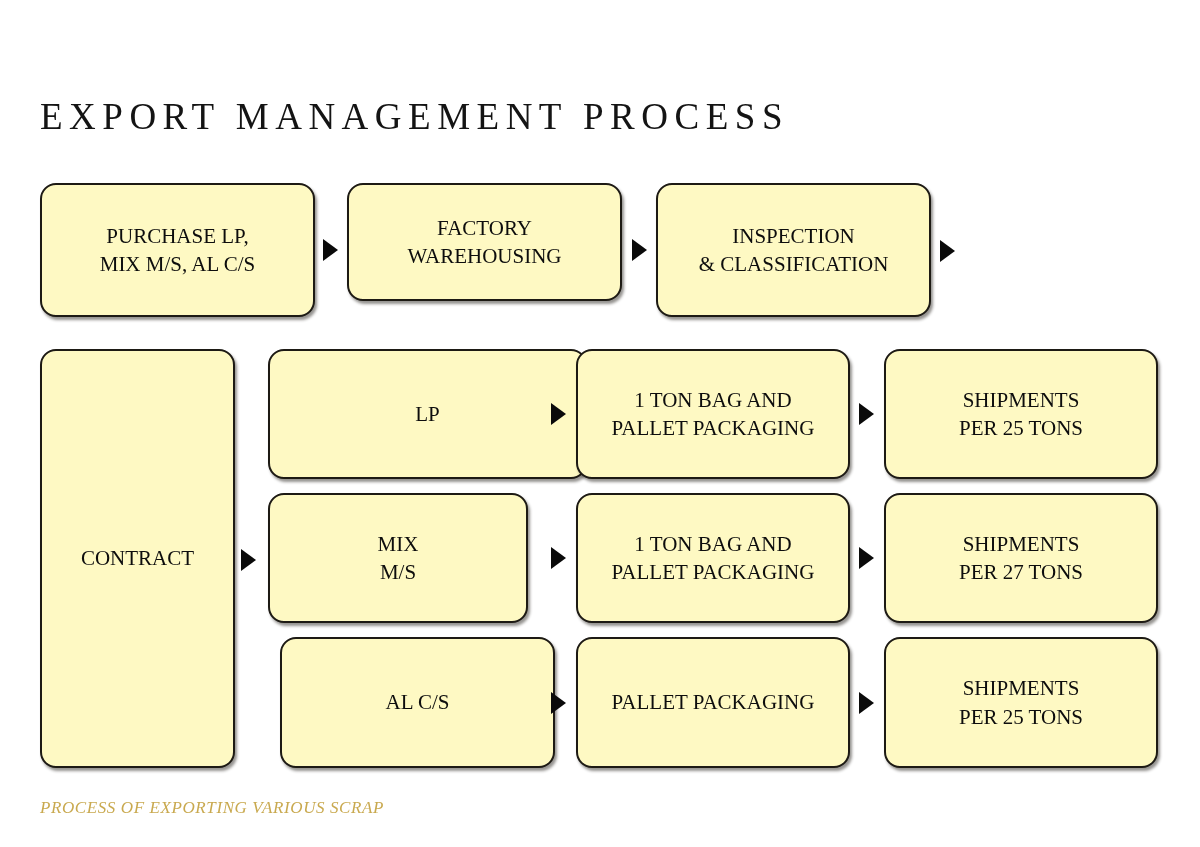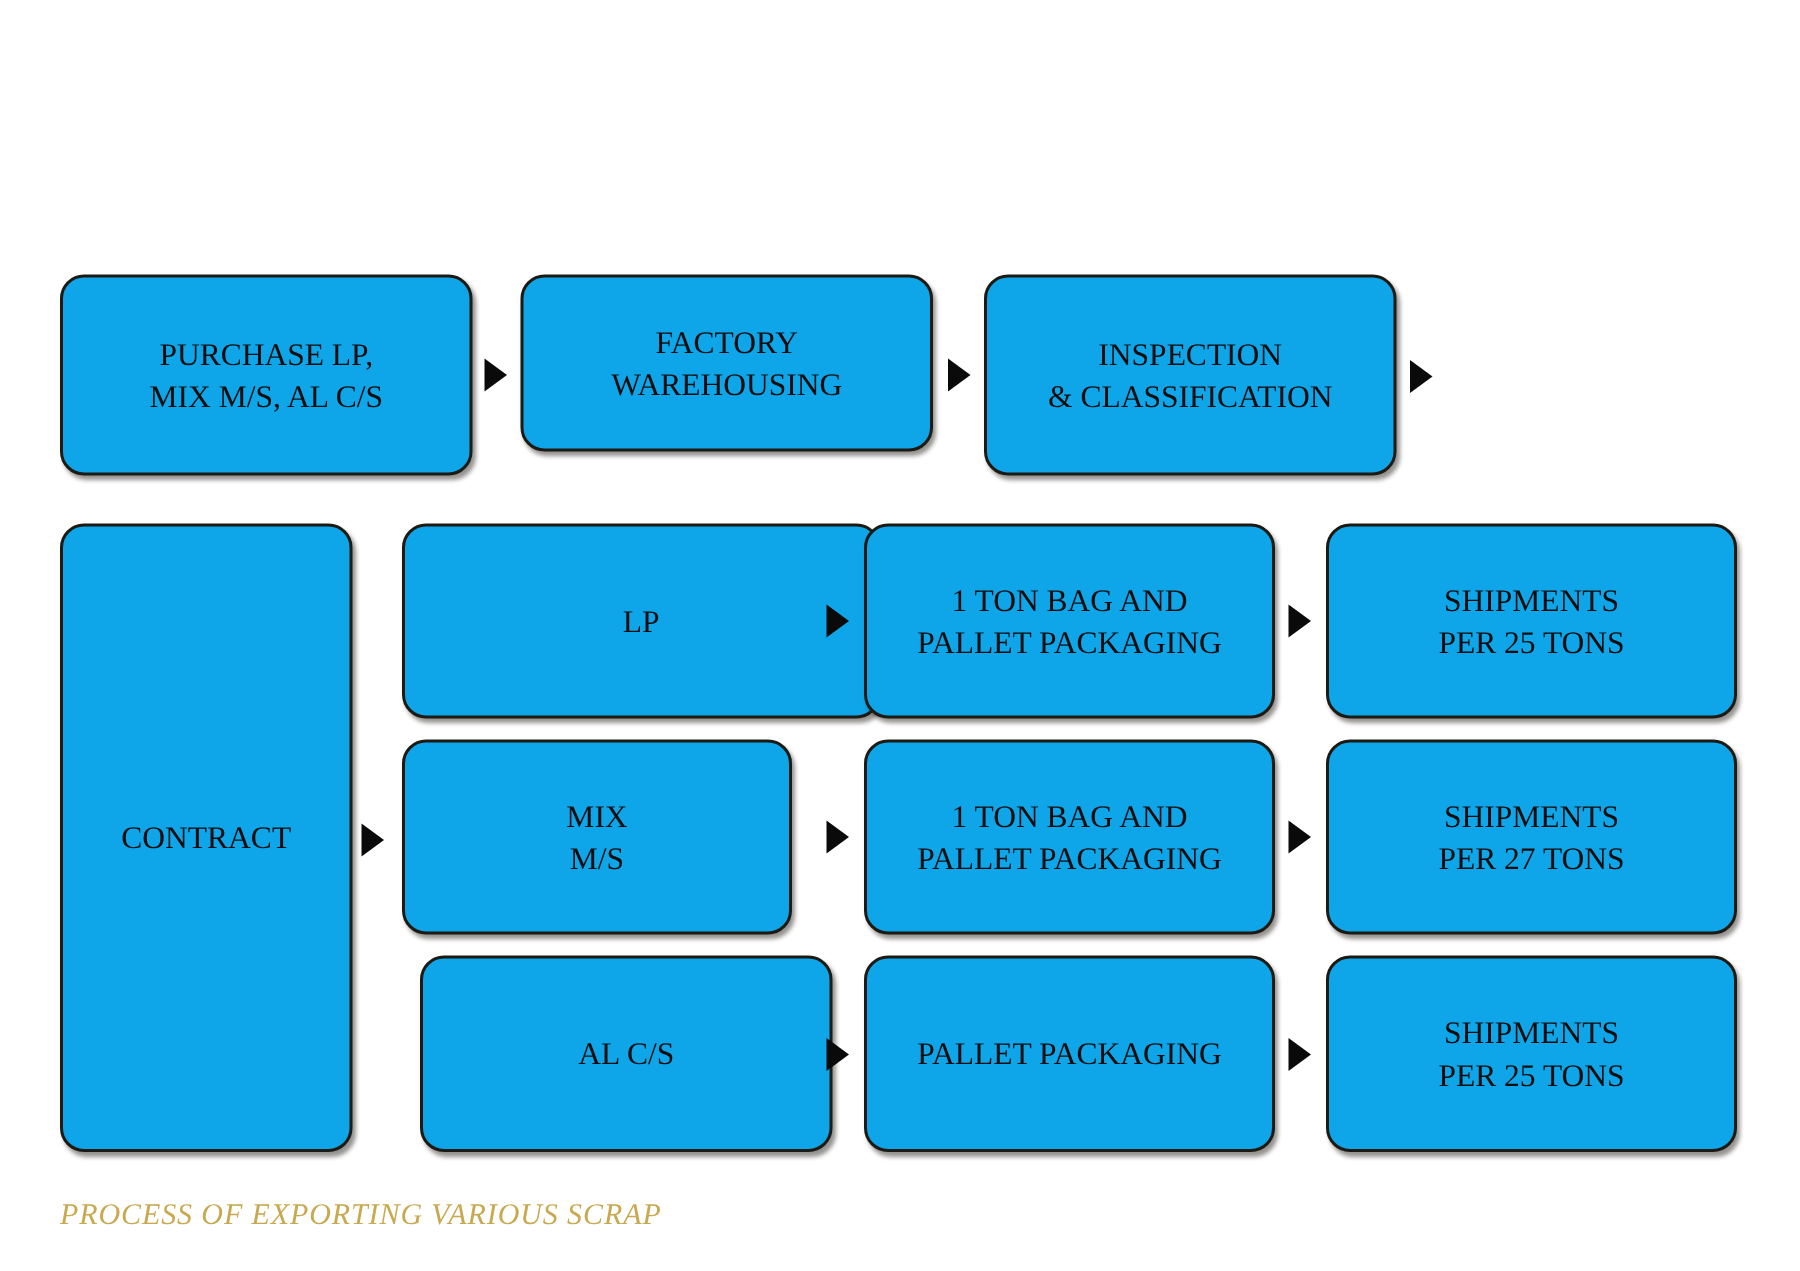--- a/index.html
+++ b/index.html
@@ -33,21 +33,21 @@
     font-weight: 400;
     color: #141414;
     white-space: nowrap;
     line-height: 1;
   }
 
   
   .node {
     position: absolute;
     box-sizing: border-box;
-    background: #0ea5e9;
+    background: #fef9c3;
     border: 2px solid #1d1a14;
     border-radius: 16px;
     box-shadow: 2px 3px 3px rgba(20,16,8,0.45);
     display: flex;
     align-items: center;
     justify-content: center;
     text-align: center;
     font-family: "Liberation Serif", "DejaVu Serif", serif;
     font-size: 21px;
     line-height: 1.34;
@@ -69,32 +69,33 @@
     border-left: 15px solid #0a0a0a;
   }
 
   
   .caption {
     position: absolute;
     left: 40px;
     top: 798px;
     font-family: "Liberation Serif", "DejaVu Serif", serif;
     font-style: italic;
-    font-size: 20px;
+    font-size: 17px;
     letter-spacing: 0.6px;
     color: #C9A94F;
     white-space: nowrap;
     line-height: 1.2;
   }
 </style>
 </head>
 <body>
 
 <div class="canvas">
 
+  <div class="page-title">EXPORT MANAGEMENT PROCESS</div>
 
   <div class="node" style="left:40px; top:183px; width:275px; height:134px;">
     <span class="label">PURCHASE LP,
 MIX M/S, AL C/S</span>
   </div>
 
   <div class="arrow" style="left:323px; top:239px;"></div>
 
   <div class="node" style="left:347px; top:183px; width:275px; height:118px;">
     <span class="label">FACTORY

